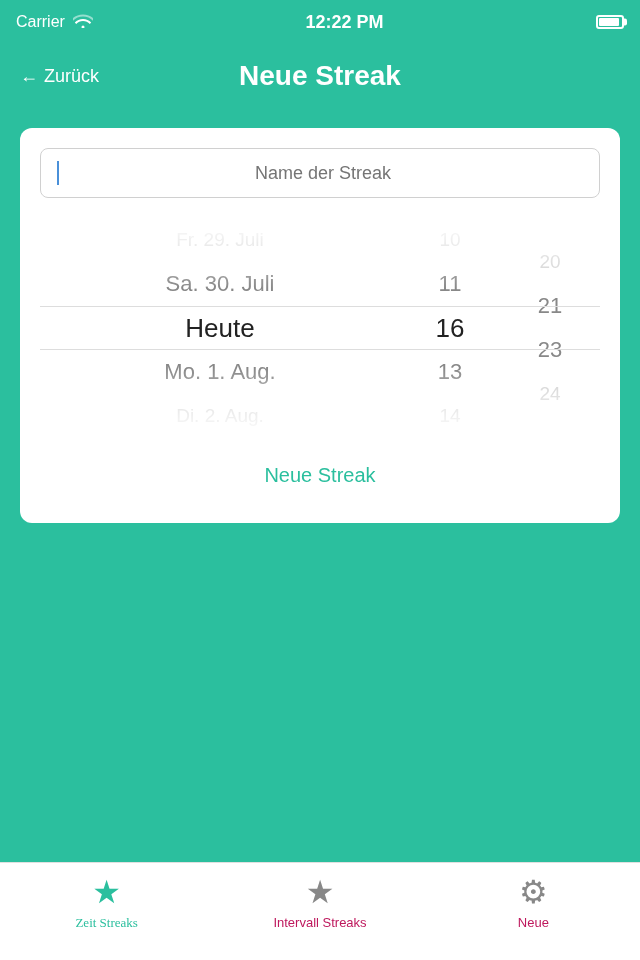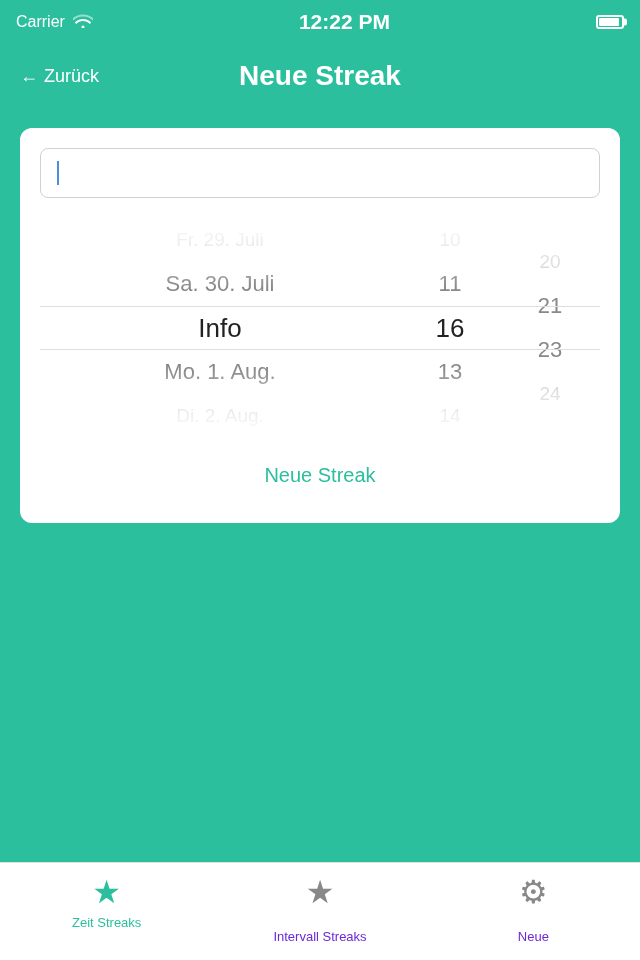--- a/index.html
+++ b/index.html
@@ -27,21 +27,21 @@
     .status-bar-left {
       display: flex;
       align-items: center;
       gap: 8px;
       font-size: 16px;
       font-weight: 500;
       color: white;
     }
 
     .status-bar-center {
-      font-size: 21px;
+      font-size: 18px;
       font-weight: 600;
       color: white;
     }
 
     .status-bar-right {
       display: flex;
       align-items: center;
       gap: 6px;
     }
 
@@ -265,25 +265,25 @@
     .tab-icon.inactive {
       color: #888;
     }
 
     .tab-label {
       font-size: 13px;
     }
 
     .tab-label.active {
       color: #2bbf9e;
+      font-family: Liberation Serif, serif;
     }
 
     .tab-label.inactive {
-      color: #6d28d9;
-      margin-top: 14px;
+      color: #be185d;
     }
 
     
     .picker-fade-top {
       position: absolute;
       top: 0;
       left: 0;
       right: 0;
       height: 70px;
       background: linear-gradient(to bottom, rgba(255,255,255,1) 0%, rgba(255,255,255,0) 100%);
@@ -330,31 +330,32 @@
     <span>Zurück</span>
   </div>
   <div class="nav-title">Neue Streak</div>
 </div>
 
 <div class="main-content">
   <div class="card">
 
     <div class="name-input-container">
       <div class="cursor-line"></div>
+      <input class="name-input" type="text" placeholder="Name der Streak" style="">
     </div>
 
     <div class="date-picker">
       <div class="picker-fade-top"></div>
 
       <div class="picker-columns">
 
         <div class="picker-column">
           <div class="picker-item far">Fr. 29. Juli</div>
           <div class="picker-item near">Sa. 30. Juli</div>
-          <div class="picker-item selected">Info</div>
+          <div class="picker-item selected">Heute</div>
           <div class="picker-item near">Mo. 1. Aug.</div>
           <div class="picker-item far">Di. 2. Aug.</div>
         </div>
 
         <div class="picker-column" style="max-width: 100px;">
           <div class="picker-item far">10</div>
           <div class="picker-item near">11</div>
           <div class="picker-item selected">16</div>
           <div class="picker-item near">13</div>
           <div class="picker-item far">14</div>

